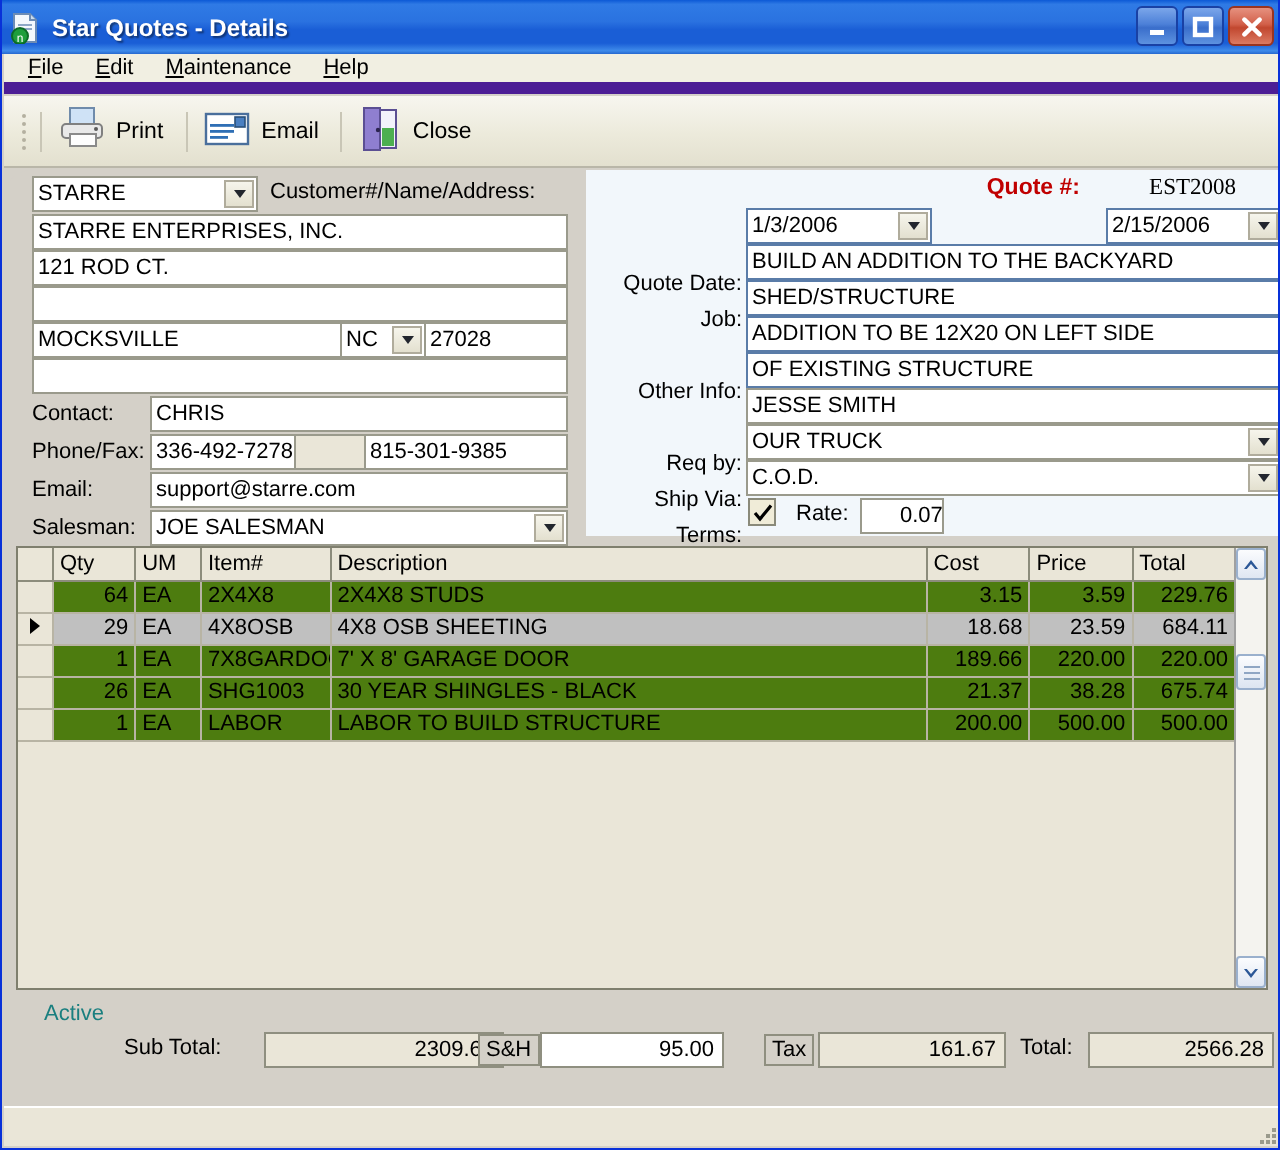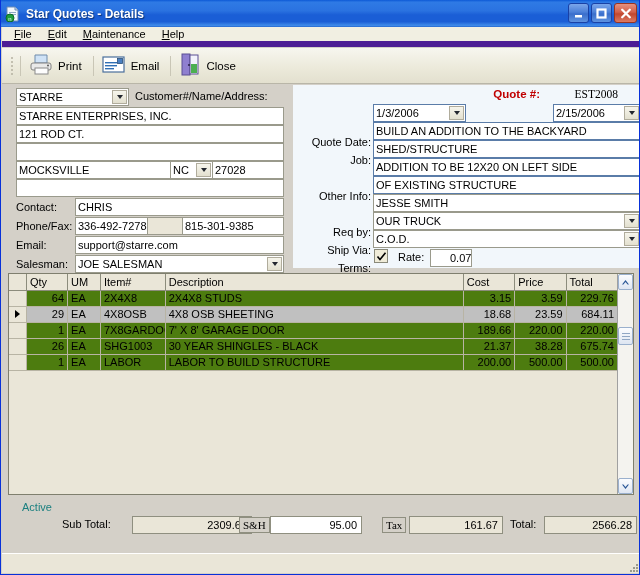--- a/index.html
+++ b/index.html
@@ -237,21 +237,21 @@
   #totals-row { position: absolute; left: 0px; top: 430px; width: 638px; height: 22px; }
   .tot-lbl { font-size: 11px; color: #000; position: absolute; }
   .tot-fld {
     position: absolute; height: 18px; border: 1px solid #8f8f80;
     background: #eae6d8; font-size: 11px; line-height: 16px;
     text-align: right; padding-right: 4px; color: #000;
   }
   .tot-cap {
     position: absolute; height: 16px; border: 1px solid #8f8f80;
     background: #d4d0c8; font-size: 11px; line-height: 14px;
-    padding: 0 3px; color: #000; font-family: Liberation Serif, serif;
+    padding: 0 3px; color: #000;
   }
   #lbl-subtotal { left: 60px; top: 3px; }
   #f-subtotal { left: 130px; top: 1px; width: 120px; }
   #cap-sh { left: 237px; top: 2px; }
   #f-sh { left: 268px; top: 1px; width: 92px; background: #ffffff; }
   #cap-tax { left: 380px; top: 2px; }
   #f-tax { left: 407px; top: 1px; width: 94px; }
   #lbl-total { left: 508px; top: 3px; }
   #f-total { left: 542px; top: 1px; width: 93px; }
 

